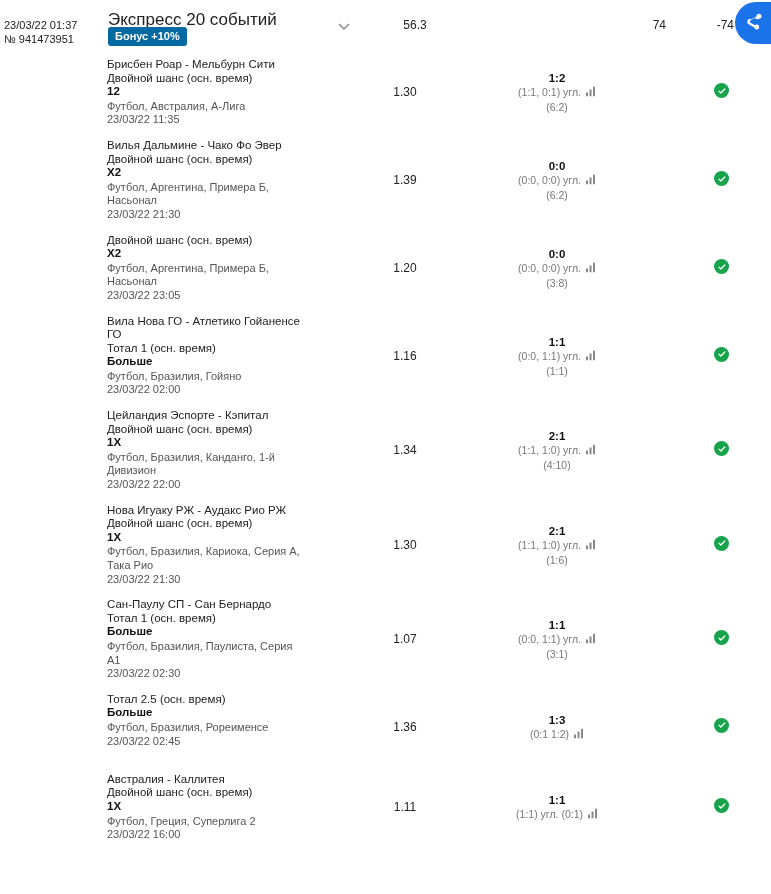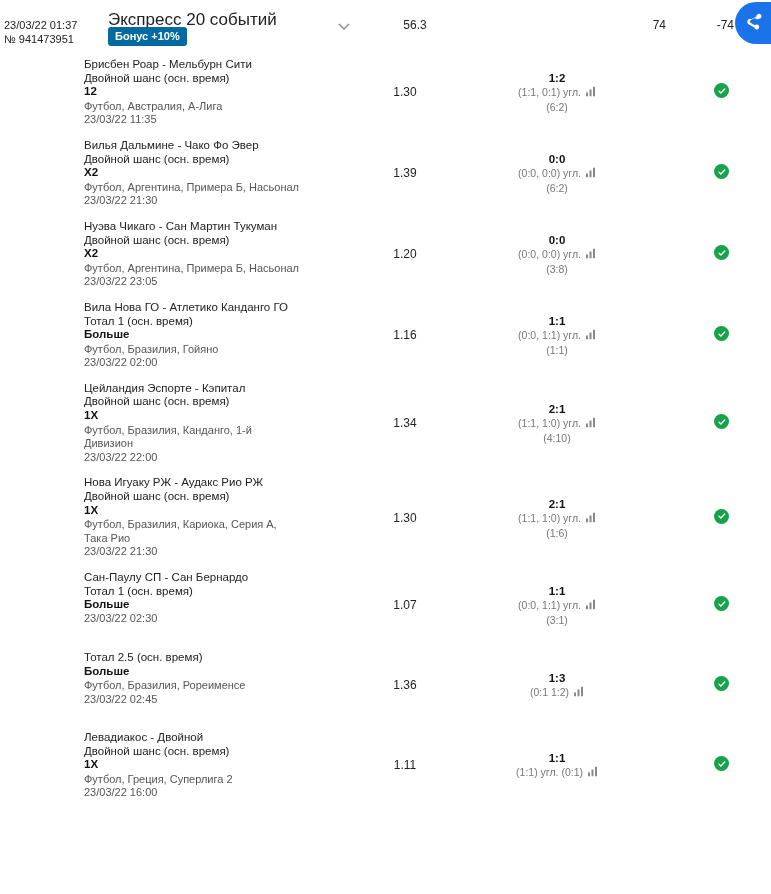--- a/index.html
+++ b/index.html
@@ -106,21 +106,21 @@
   .rows { position: relative; }
   .bet-row {
     position: relative;
     display: flex;
     align-items: stretch;
     padding: 6px 0 6px 0;
     min-height: 80px;
   }
   .bet-left {
     flex: 0 0 300px;
-    padding-left: 84px;
+    padding-left: 107px;
     line-height: 13.6px;
   }
   .ev-name { font-size: 11.5px; color: #222; }
   .ev-market { font-size: 11.5px; color: #222; }
   .ev-pick { font-size: 11.5px; color: #111; font-weight: bold; }
   .ev-league { font-size: 11px; color: #555; margin-top: 1px; }
   .ev-time { font-size: 11px; color: #555; }
 
   .bet-coef {
     position: absolute;
@@ -261,21 +261,20 @@
       <div class="check-circle">
         <svg width="10" height="10" viewBox="0 0 12 12">
             <path d="M2.5 6.2 L4.7 8.4 L9.3 3.6" fill="none" stroke="#fff" stroke-width="1.6" stroke-linecap="round" stroke-linejoin="round"></path>
           </svg>
       </div>
     </div>
   </div>
 
   <div class="bet-row">
     <div class="bet-left">
-      <div class="ev-name">Нуэва Чикаго - Сан Мартин Тукуман</div>
       <div class="ev-market">Двойной шанс (осн. время)</div>
       <div class="ev-pick">X2</div>
       <div class="ev-league">Футбол, Аргентина, Примера Б, Насьонал</div>
       <div class="ev-time">23/03/22 23:05</div>
     </div>
     <div class="bet-coef">1.20</div>
     <div class="bet-score">
       <div class="score-main">0:0</div>
       <div class="score-sub">
         <span>(0:0, 0:0)</span>
@@ -292,21 +291,21 @@
       <div class="check-circle">
         <svg width="10" height="10" viewBox="0 0 12 12">
             <path d="M2.5 6.2 L4.7 8.4 L9.3 3.6" fill="none" stroke="#fff" stroke-width="1.6" stroke-linecap="round" stroke-linejoin="round"></path>
           </svg>
       </div>
     </div>
   </div>
 
   <div class="bet-row">
     <div class="bet-left">
-      <div class="ev-name">Вила Нова ГО - Атлетико Канданго ГО</div>
+      <div class="ev-name">Вила Нова ГО - Атлетико Гойаненсе ГО</div>
       <div class="ev-market">Тотал 1 (осн. время)</div>
       <div class="ev-pick">Больше</div>
       <div class="ev-league">Футбол, Бразилия, Гойяно</div>
       <div class="ev-time">23/03/22 02:00</div>
     </div>
     <div class="bet-coef">1.16</div>
     <div class="bet-score">
       <div class="score-main">1:1</div>
       <div class="score-sub">
         <span>(0:0, 1:1)</span>
@@ -388,20 +387,21 @@
           </svg>
       </div>
     </div>
   </div>
 
   <div class="bet-row">
     <div class="bet-left">
       <div class="ev-name">Сан-Паулу СП - Сан Бернардо</div>
       <div class="ev-market">Тотал 1 (осн. время)</div>
       <div class="ev-pick">Больше</div>
+      <div class="ev-league">Футбол, Бразилия, Паулиста, Серия А1</div>
       <div class="ev-time">23/03/22 02:30</div>
     </div>
     <div class="bet-coef">1.07</div>
     <div class="bet-score">
       <div class="score-main">1:1</div>
       <div class="score-sub">
         <span>(0:0, 1:1)</span>
         <span class="corner-word">угл.</span>
         <span class="bars"><svg width="10" height="10" viewBox="0 0 10 10">
               <rect x="0" y="6" width="2" height="4" fill="#888"></rect>
@@ -443,21 +443,21 @@
       <div class="check-circle">
         <svg width="10" height="10" viewBox="0 0 12 12">
             <path d="M2.5 6.2 L4.7 8.4 L9.3 3.6" fill="none" stroke="#fff" stroke-width="1.6" stroke-linecap="round" stroke-linejoin="round"></path>
           </svg>
       </div>
     </div>
   </div>
 
   <div class="bet-row">
     <div class="bet-left">
-      <div class="ev-name">Левадиакос - Двойной</div>
+      <div class="ev-name">Австралия - Каллитея</div>
       <div class="ev-market">Двойной шанс (осн. время)</div>
       <div class="ev-pick">1X</div>
       <div class="ev-league">Футбол, Греция, Суперлига 2</div>
       <div class="ev-time">23/03/22 16:00</div>
     </div>
     <div class="bet-coef">1.11</div>
     <div class="bet-score">
       <div class="score-main">1:1</div>
       <div class="score-sub">
         <span>(1:1)</span>

